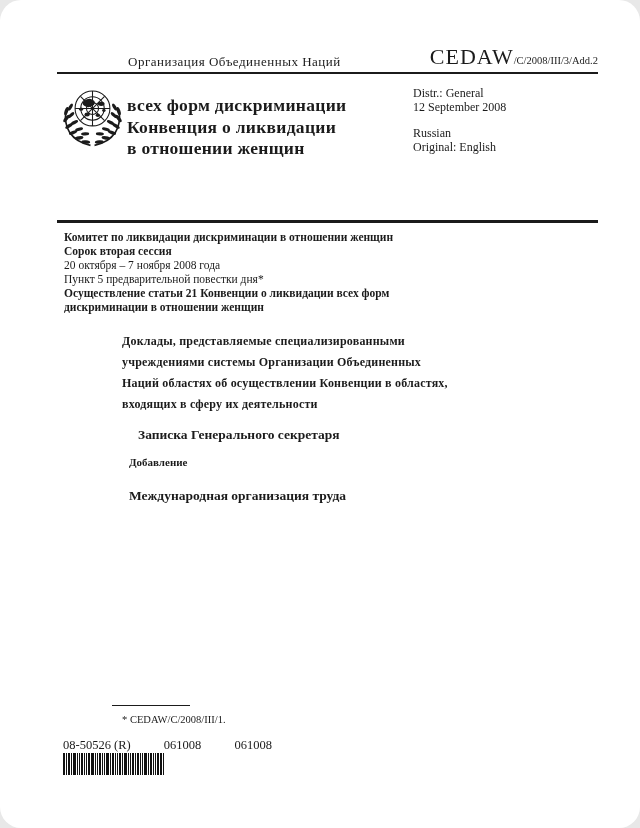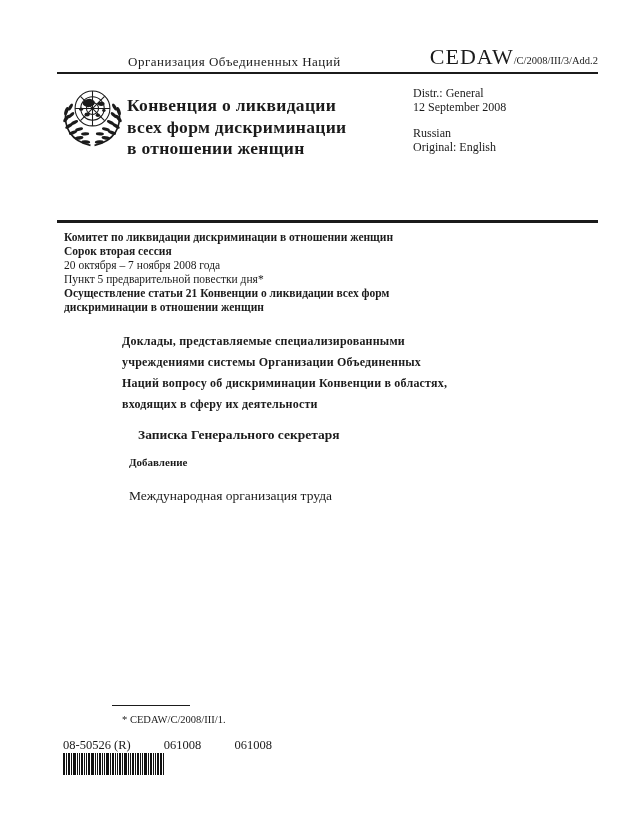--- a/index.html
+++ b/index.html
@@ -9,20 +9,21 @@
   }
   .page {
     position: relative;
     width: 640px;
     height: 828px;
     margin: 0 auto;
     background: #ffffff;
     color: #1b1b1b;
     font-family: "Liberation Serif", "DejaVu Serif", serif;
     overflow: hidden;
+    border-radius: 21px;
   }
   .abs { position: absolute; }
 
   
   .org-name {
     left: 128px; top: 54px;
     font-size: 13px;
     letter-spacing: 0.5px;
   }
   .doc-symbol {
@@ -91,21 +92,21 @@
     font-weight: bold;
   }
   .addendum-heading {
     left: 129px; top: 456px;
     font-size: 11px;
     font-weight: bold;
   }
   .org-heading {
     left: 129px; top: 488px;
     font-size: 13.5px;
-    font-weight: normal;
+    font-weight: bold;
   }
 
   
   .footnote-rule {
     left: 112px; top: 705px;
     width: 78px; height: 1px;
     background: #1b1b1b;
   }
   .footnote {
     left: 122px; top: 714px;
@@ -165,22 +166,22 @@
       <path d="M36 28 q7 -7 14 -3 q6 3 2 8 q-7 5 -12 2 q-7 -3 -4 -7 z"></path>
       <ellipse cx="63" cy="31" rx="5" ry="3.2"></ellipse>
       <ellipse cx="42" cy="47" rx="4" ry="3"></ellipse>
       <ellipse cx="58" cy="48" rx="3.2" ry="2.6"></ellipse>
       <ellipse cx="33" cy="39" rx="3" ry="2.4"></ellipse>
       <ellipse cx="67" cy="41" rx="2.6" ry="2.2"></ellipse>
     </g>
   </svg>
 
   <div class="abs masthead-title">
+    <div>всех форм дискриминации</div>
     <div>Конвенция о ликвидации</div>
-    <div>всех форм дискриминации</div>
     <div>в отношении женщин</div>
   </div>
 
   <div class="abs distr-block">
     <div>Distr.: General</div>
     <div>12 September 2008</div>
     <div class="distr-gap"></div>
     <div>Russian</div>
     <div>Original: English</div>
   </div>
@@ -192,21 +193,21 @@
     <div class="b">Сорок вторая сессия</div>
     <div>20 октября – 7 ноября 2008 года</div>
     <div>Пункт 5 предварительной повестки дня*</div>
     <div class="b">Осуществление статьи 21 Конвенции о ликвидации всех форм</div>
     <div class="b">дискриминации в отношении женщин</div>
   </div>
 
   <div class="abs main-title">
     <div>Доклады, представляемые специализированными</div>
     <div>учреждениями системы Организации Объединенных</div>
-    <div>Наций вопросу об дискриминации Конвенции в областях,</div>
+    <div>Наций областях об осуществлении Конвенции в областях,</div>
     <div>входящих в сферу их деятельности</div>
   </div>
 
   <div class="abs note-heading">Записка Генерального секретаря</div>
   <div class="abs addendum-heading">Добавление</div>
   <div class="abs org-heading">Международная организация труда</div>
 
   <div class="abs footnote-rule"></div>
   <div class="abs footnote">* CEDAW/C/2008/III/1.</div>
 

